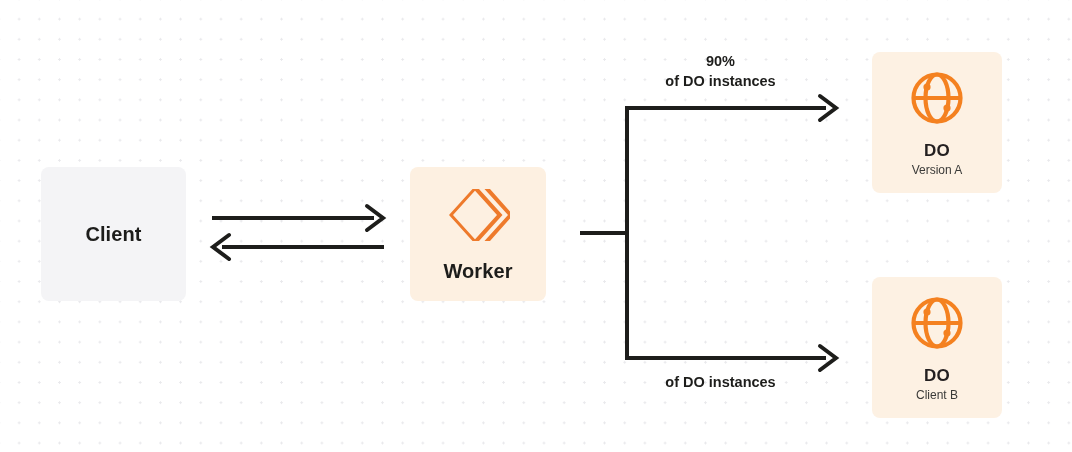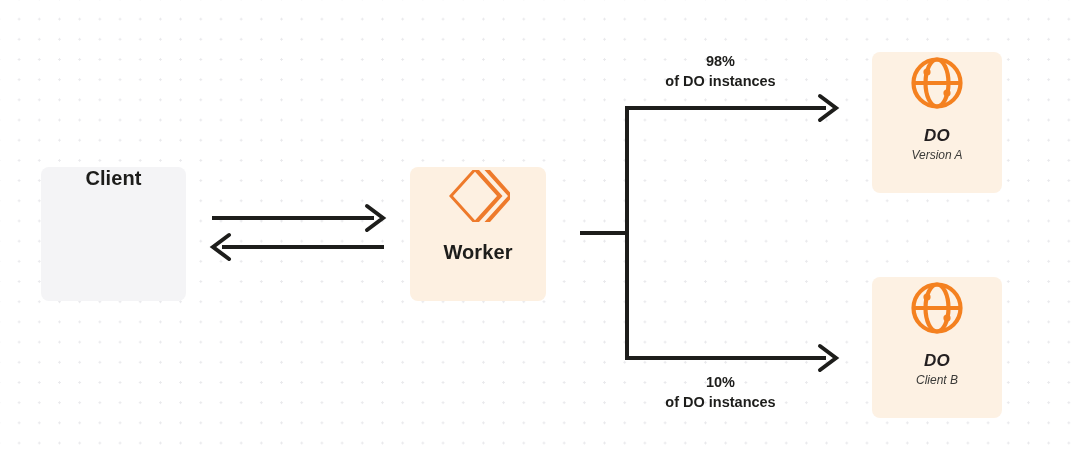--- a/index.html
+++ b/index.html
@@ -24,20 +24,21 @@
     background-position: 9px 9px;
   }
 
   .node {
     position: absolute;
     box-sizing: border-box;
     border-radius: 8px;
     display: flex;
     flex-direction: column;
     align-items: center;
+    justify-content: center;
   }
 
   
   #node-client {
     left: 41px;
     top: 167px;
     width: 145px;
     height: 134px;
     background-color: #f4f4f6;
   }
@@ -66,22 +67,21 @@
     letter-spacing: 0.1px;
   }
 
   
   .node-do {
     left: 872px;
     width: 130px;
     height: 141px;
     background-color: #fdf1e3;
     justify-content: flex-start;
-    padding-top: 3px;
-    font-style: italic;
+    padding-top: 18px;
   }
   #node-do-a { top: 52px; }
   #node-do-b { top: 277px; }
 
   .do-icon { margin-bottom: 10px; }
   .do-title {
     font-size: 17px;
     font-weight: bold;
     color: #231f20;
     line-height: 1.25;
@@ -199,22 +199,21 @@
         <line x1="5.5" y1="28" x2="50.5" y2="28" stroke="#f48120" stroke-width="4.2"></line>
         <circle cx="18" cy="17" r="3.6" fill="#f48120"></circle>
         <circle cx="38" cy="38" r="3.6" fill="#f48120"></circle>
       </svg>
     </span>
     <span class="do-title">DO</span>
     <span class="do-subtitle">Client B</span>
   </div>
 
   <div class="edge-label" id="label-top">
-    <div>98%</div>
+    <div>90%</div>
     <div>of DO instances</div>
   </div>
 
   <div class="edge-label" id="label-bottom">
-    <div>10%</div>
     <div>of DO instances</div>
   </div>
 
 </div>
 
 </body></html>

